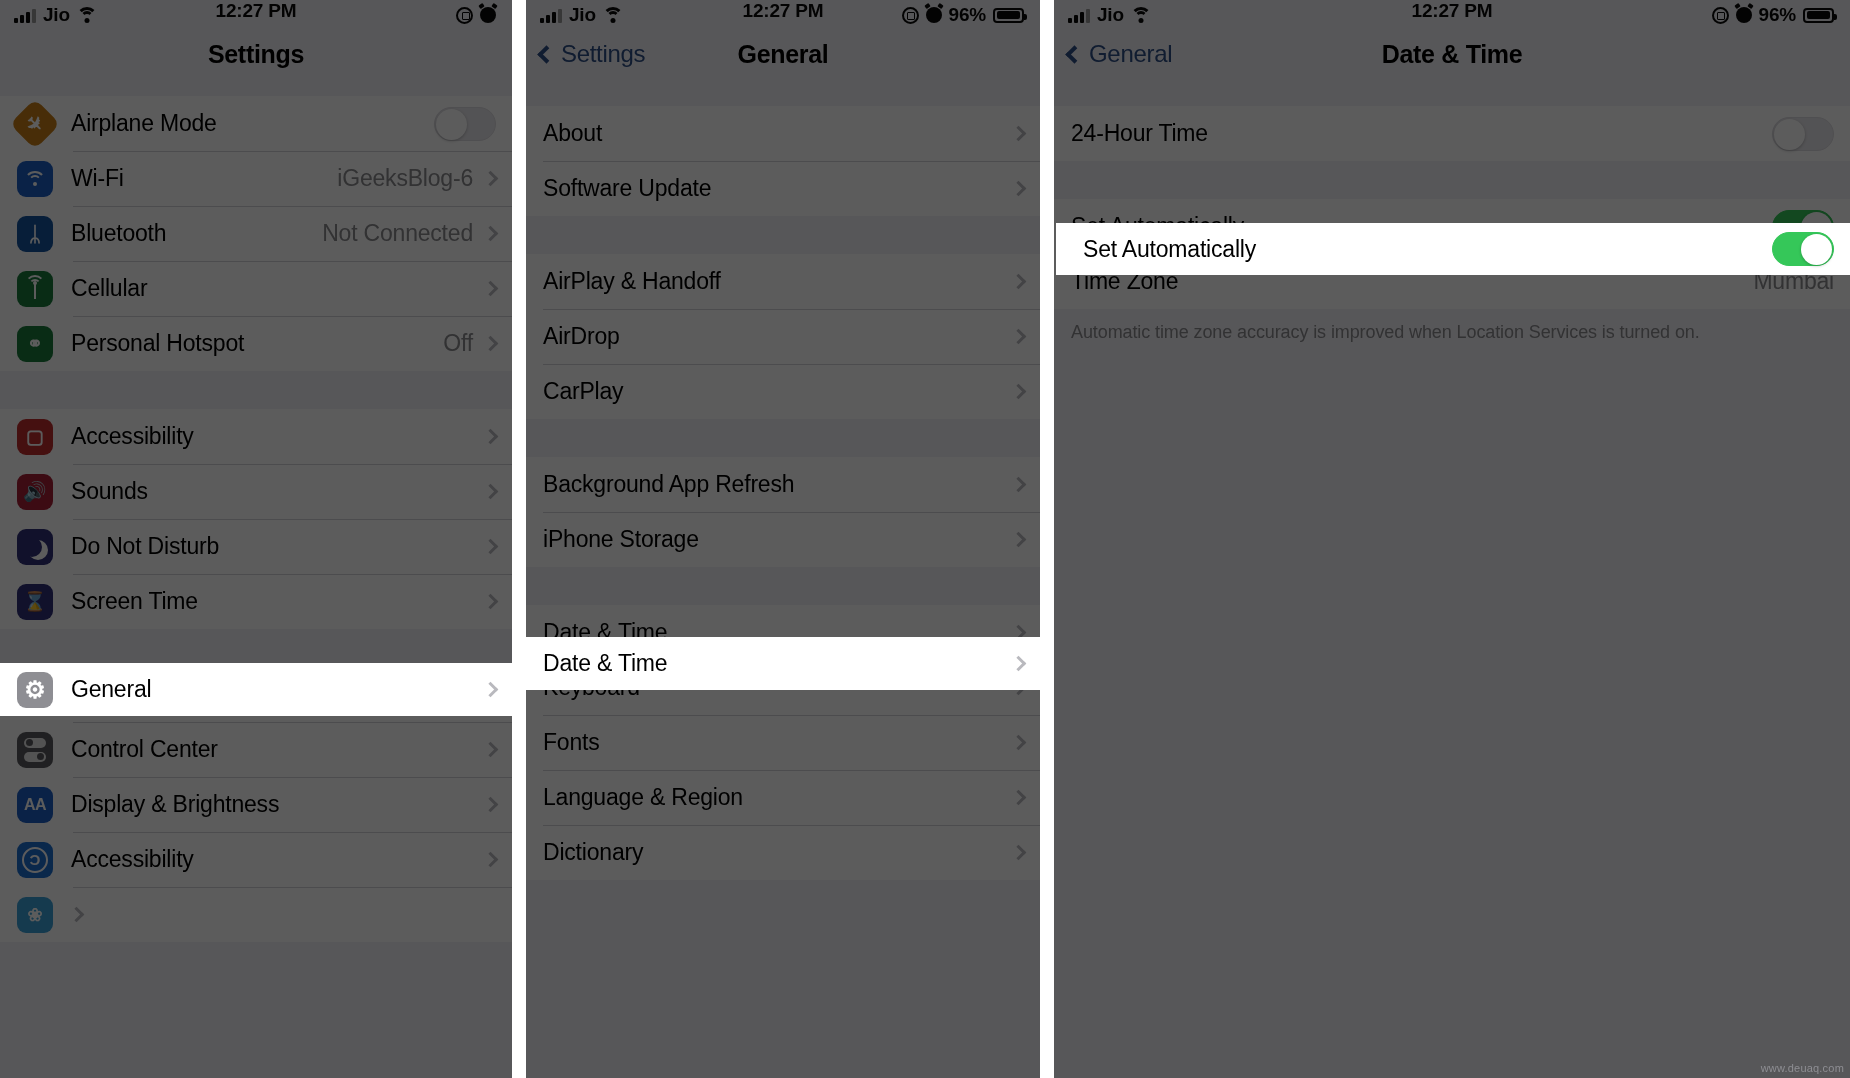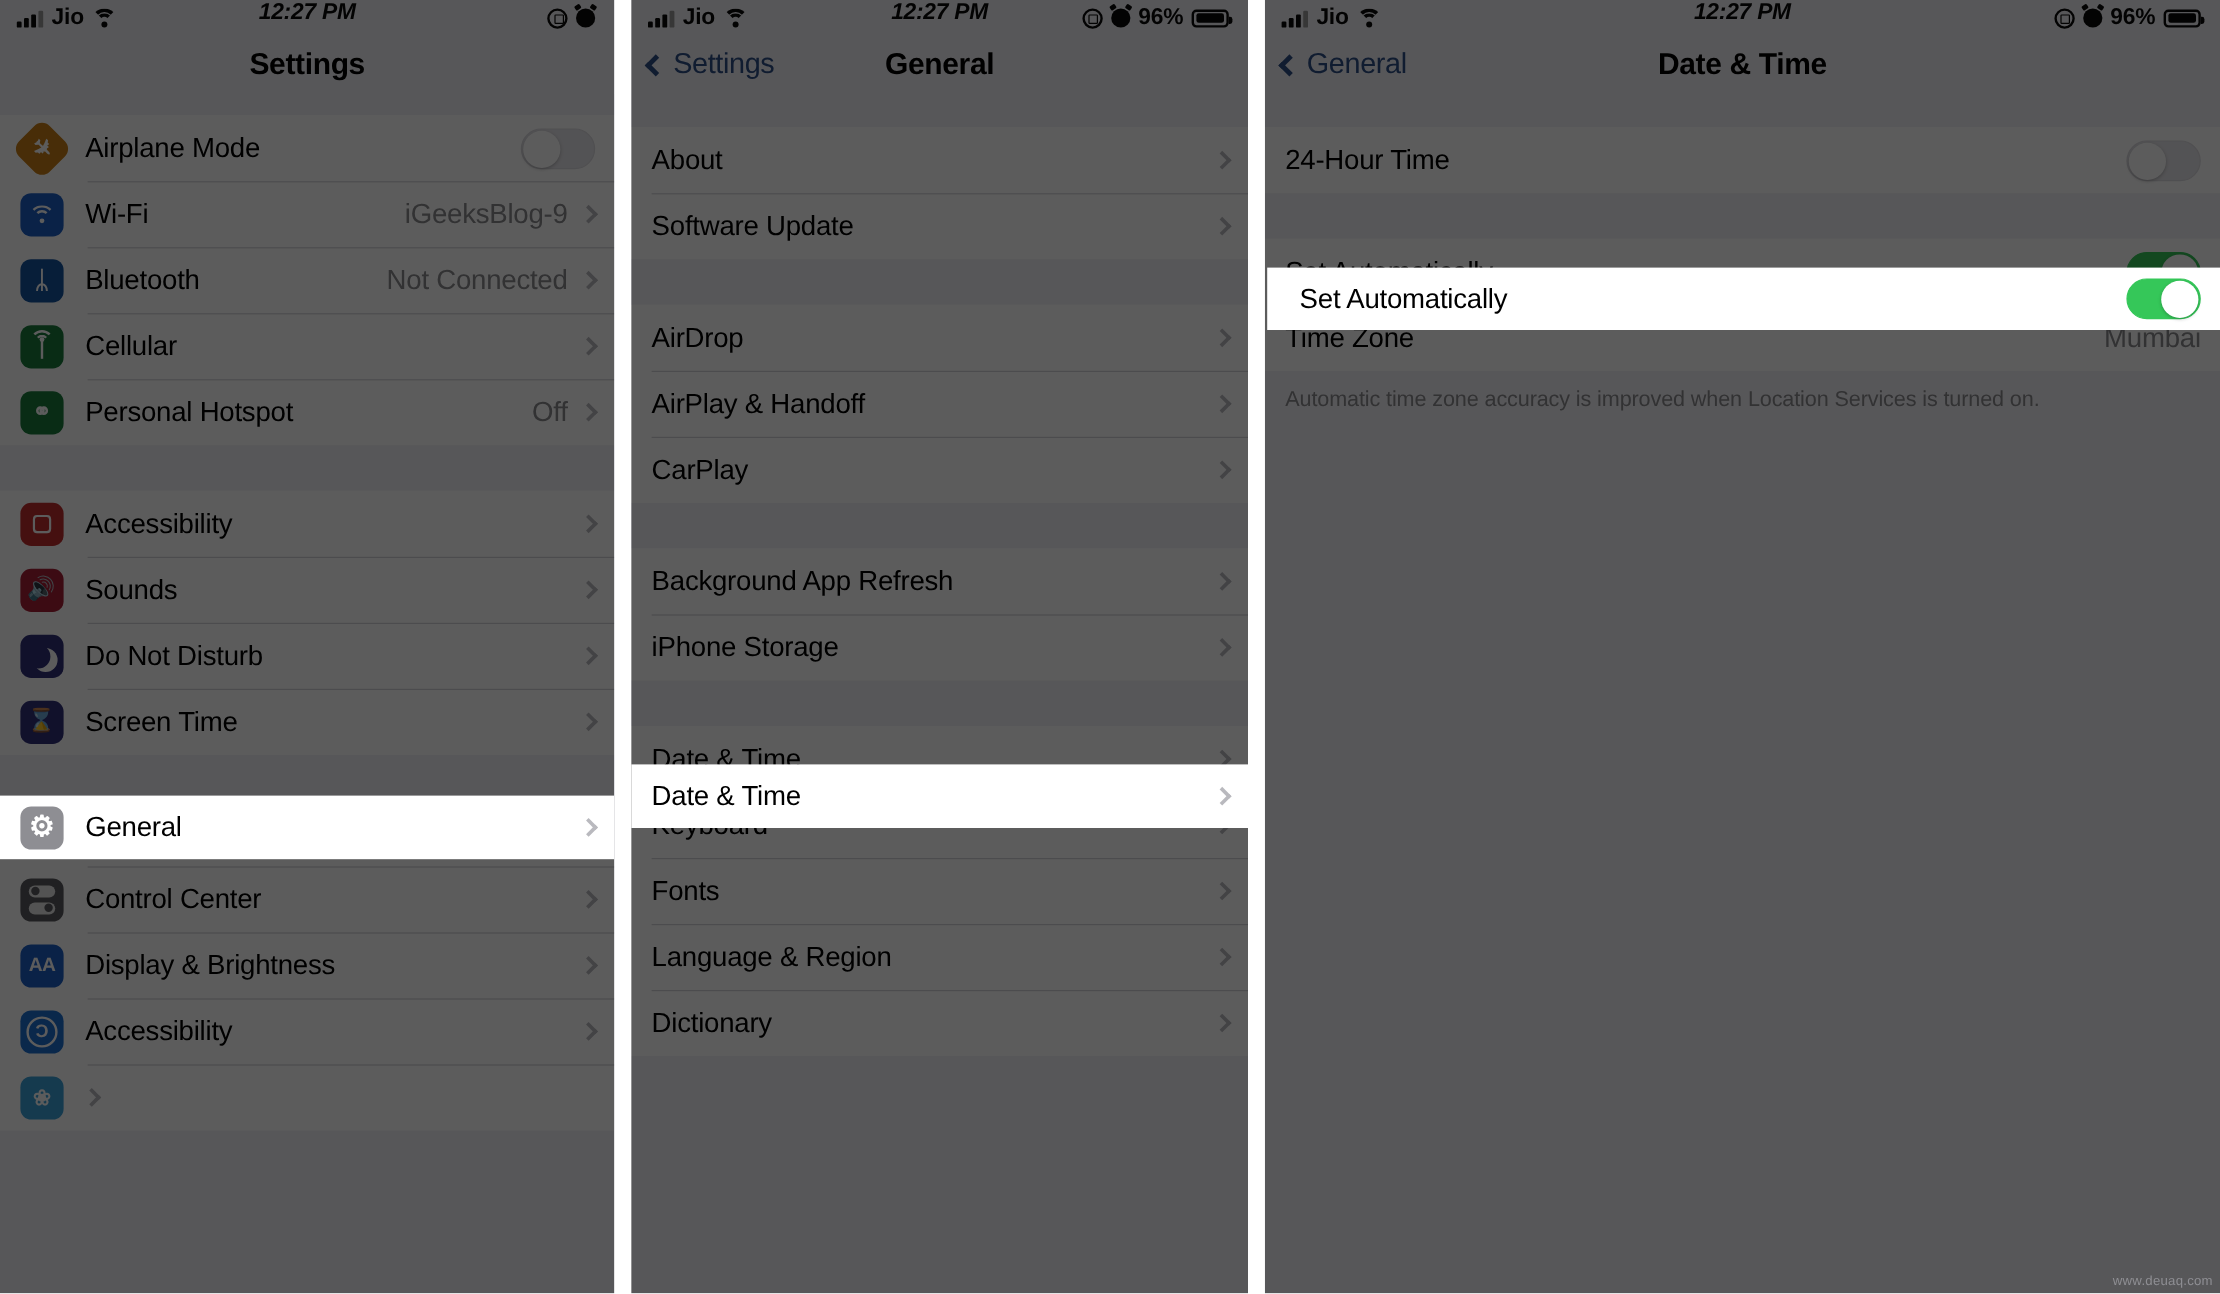--- a/index.html
+++ b/index.html
@@ -54,21 +54,20 @@
     color: #0b0b0b;
     background: #f2f1f6;
     letter-spacing: -0.2px;
   }
   .sb-left { display: flex; align-items: center; gap: 7px; }
   .sb-center {
     position: absolute; left: 0; right: 0;
     text-align: center;
     pointer-events: none;
     font-weight: bold;
-    font-style: italic;
   }
   .sb-right {
     margin-left: auto;
     display: flex; align-items: center; gap: 7px;
     position: relative; z-index: 2;
   }
 
   .bars { display: flex; align-items: flex-end; gap: 2px; height: 15px; }
   .bars i { width: 4px; background: #0b0b0b; border-radius: 1px; display: block; }
   .bars i:nth-child(1) { height: 5px; }
@@ -338,21 +337,21 @@
           </div>
           <div class="row">
             <div class="row-icon" style="background:#1d5fc4">
               <div class="g-wifi">
                   <span></span>
                   <span></span>
                   <span class="d"></span>
                 </div>
             </div>
             <div class="row-label">Wi-Fi</div>
-            <div class="row-value">iGeeksBlog-9</div>
+            <div class="row-value">iGeeksBlog-6</div>
             <div class="chev-right"></div>
           </div>
           <div class="row">
             <div class="row-icon g-bt" style="background:#14539e">
                 <span>ᛦ</span>
               </div>
             <div class="row-label">Bluetooth</div>
             <div class="row-value">Not Connected</div>
             <div class="chev-right"></div>
           </div>
@@ -516,25 +515,25 @@
           <div class="row noicon">
             <div class="row-label">Software Update</div>
             <div class="chev-right"></div>
           </div>
         </div>
 
         <div class="gap"></div>
 
         <div class="group">
           <div class="row noicon">
+            <div class="row-label">AirPlay &amp; Handoff</div>
+            <div class="chev-right"></div>
+          </div>
+          <div class="row noicon">
             <div class="row-label">AirDrop</div>
-            <div class="chev-right"></div>
-          </div>
-          <div class="row noicon">
-            <div class="row-label">AirPlay &amp; Handoff</div>
             <div class="chev-right"></div>
           </div>
           <div class="row noicon">
             <div class="row-label">CarPlay</div>
             <div class="chev-right"></div>
           </div>
         </div>
 
         <div class="gap"></div>
 

